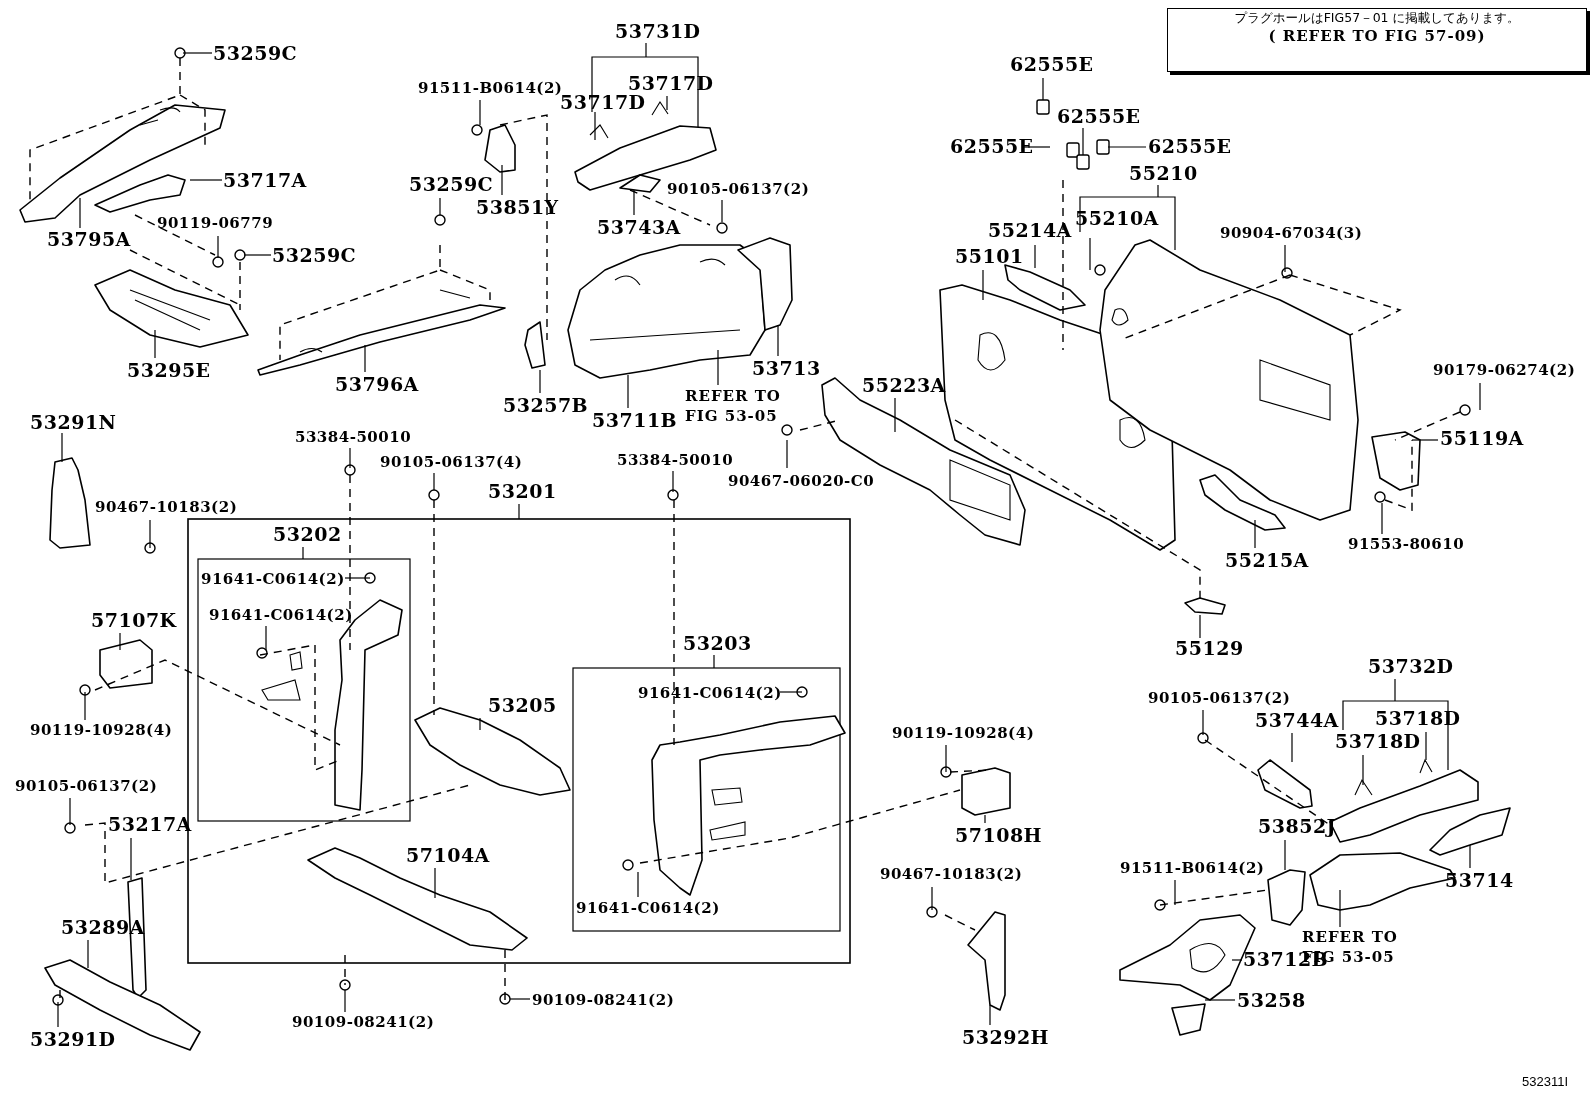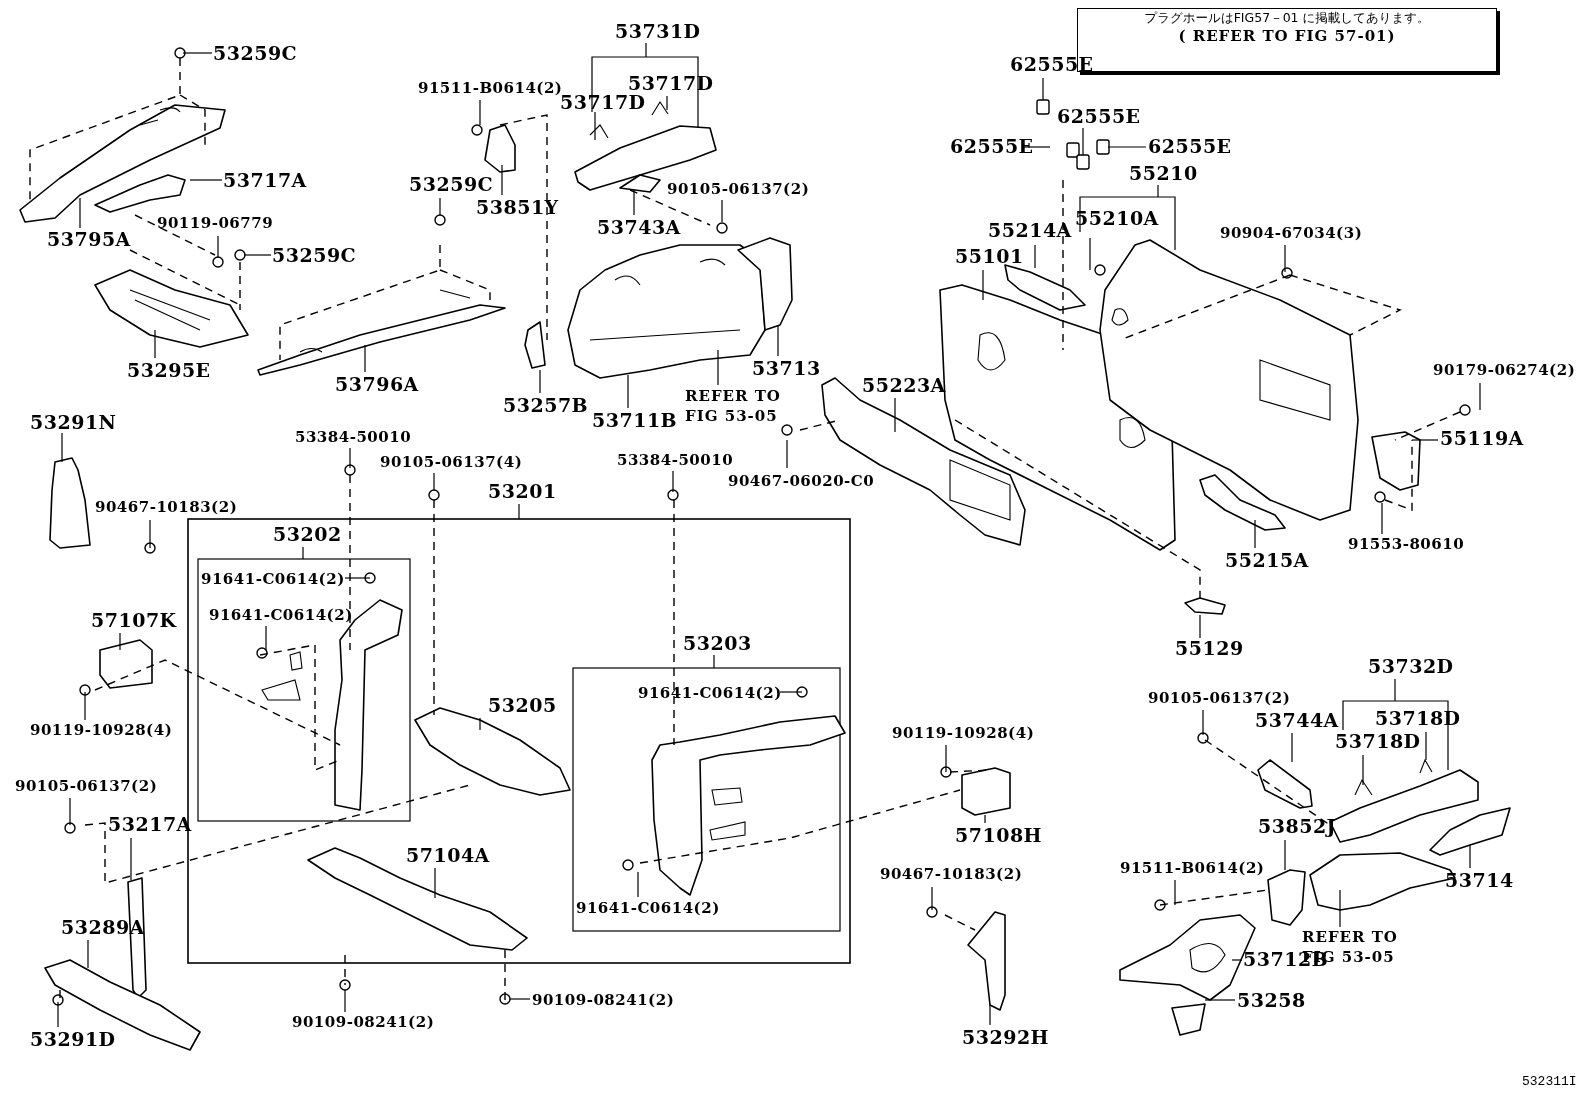--- a/index.html
+++ b/index.html
@@ -7,31 +7,31 @@
   #diagram{position:absolute;left:0;top:0;width:1592px;height:1099px;}
   .lbl{font-family:"DejaVu Serif","Liberation Serif",serif;font-weight:bold;font-size:19px;fill:#000;letter-spacing:0.5px;}
   .lbl-sm{font-family:"DejaVu Serif","Liberation Serif",serif;font-weight:bold;font-size:15px;fill:#000;letter-spacing:0.5px;}
   .ref{font-family:"DejaVu Serif","Liberation Serif",serif;font-weight:bold;font-size:15px;fill:#000;letter-spacing:1px;}
   .part{fill:#fff;stroke:#000;stroke-width:1.6;stroke-linejoin:round;}
   .detail{fill:none;stroke:#000;stroke-width:1.1;}
   .lead{stroke:#000;stroke-width:1.2;fill:none;}
   .dash{stroke:#000;stroke-width:1.4;fill:none;stroke-dasharray:8 6;}
   .box{stroke:#000;stroke-width:1.6;fill:none;}
   .fastener{fill:#fff;stroke:#000;stroke-width:1.4;}
-  #note{position:absolute;left:1077px;top:8px;width:418px;height:62px;border:1.5px solid #000;box-shadow:3px 3px 0 #000;background:#fff;text-align:center;font-family:"DejaVu Sans","Liberation Sans",sans-serif;}
+  #note{position:absolute;left:1167px;top:8px;width:418px;height:62px;border:1.5px solid #000;box-shadow:3px 3px 0 #000;background:#fff;text-align:center;font-family:"DejaVu Sans","Liberation Sans",sans-serif;}
   #note .l1,#note .l2{font-size:12.5px;line-height:17px;color:#000;}
   #note .l3{font-family:"DejaVu Serif","Liberation Serif",serif;font-weight:bold;font-size:15px;line-height:20px;letter-spacing:1px;}
-  #fig-id{position:absolute;left:1522px;top:1074px;font-family:Liberation Mono, monospace;font-size:13px;color:#000;}
+  #fig-id{position:absolute;left:1522px;top:1074px;font-family:Liberation Sans, sans-serif;font-size:13px;color:#000;}
 </style>
 </head>
 <body>
 
 <div id="note">
   <div class="l1">プラグホールはFIG57－01 に掲載してあります。</div>
-  <div class="l3">( REFER TO FIG 57-01)</div>
+  <div class="l3">( REFER TO FIG 57-09)</div>
 </div>
 
 <svg id="diagram" viewBox="0 0 1592 1099" xmlns="http://www.w3.org/2000/svg">
 
   <rect class="box" x="188" y="519" width="662" height="444"></rect>
   <rect class="box" x="198" y="559" width="212" height="262" style="stroke-width:1.2"></rect>
   <rect class="box" x="573" y="668" width="267" height="263" style="stroke-width:1.2"></rect>
   <polyline class="lead" points="1080,232 1080,197 1175,197 1175,250"></polyline>
   <polyline class="lead" points="592,112 592,57 698,57 698,128"></polyline>
   <polyline class="lead" points="1343,730 1343,701 1448,701 1448,770"></polyline>

